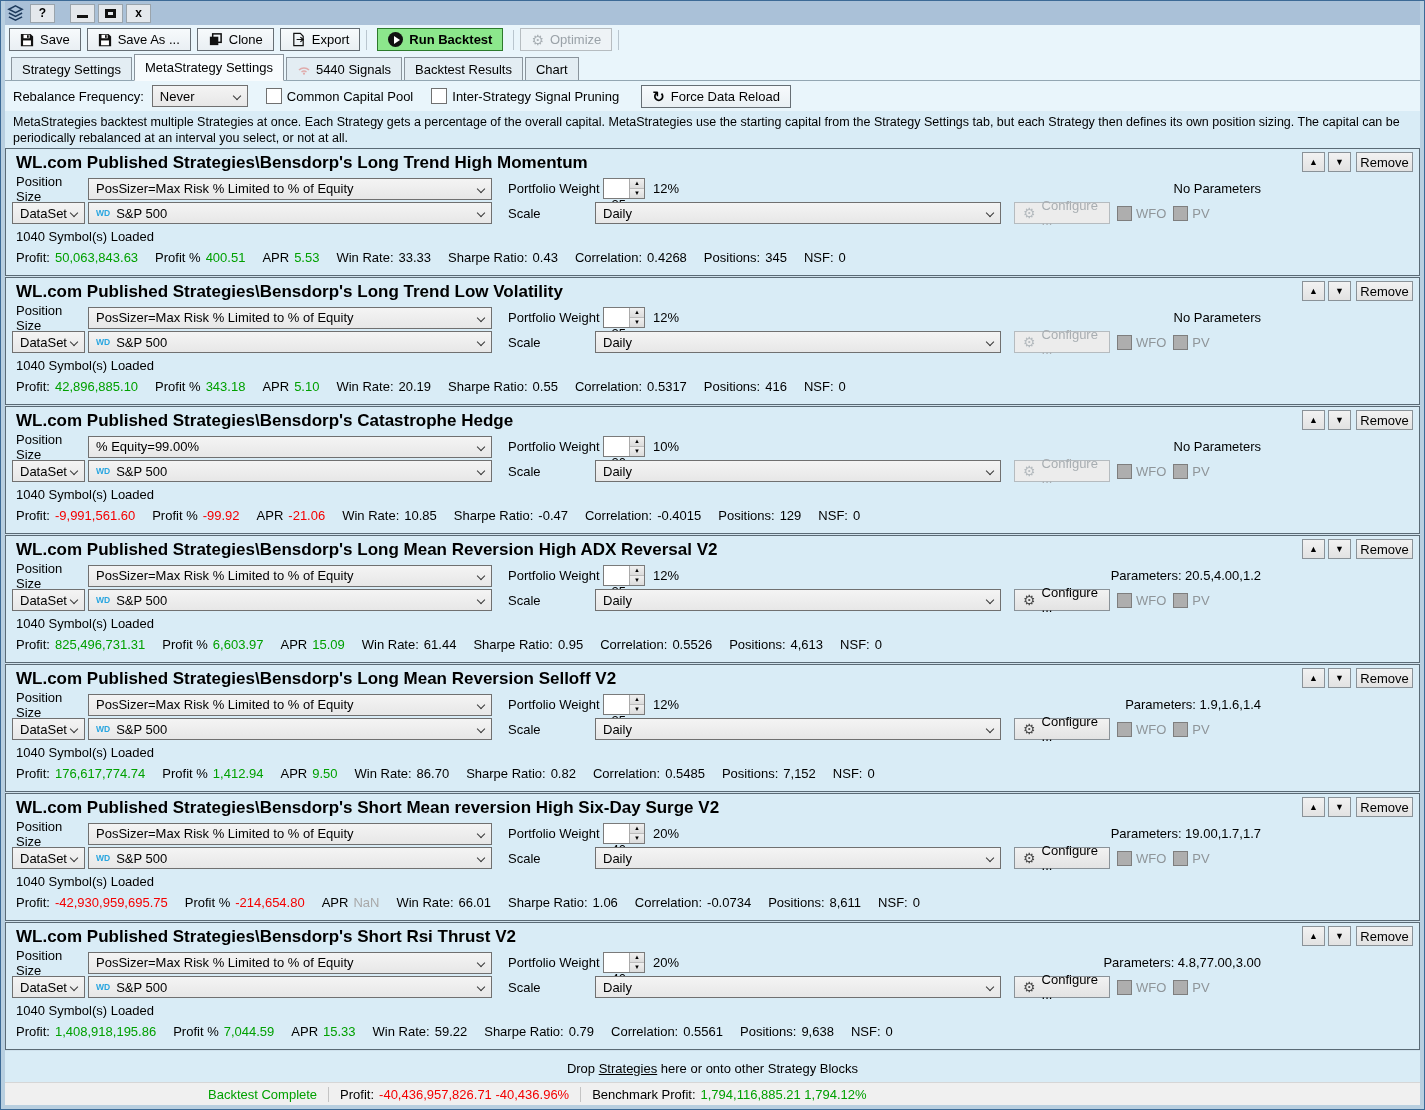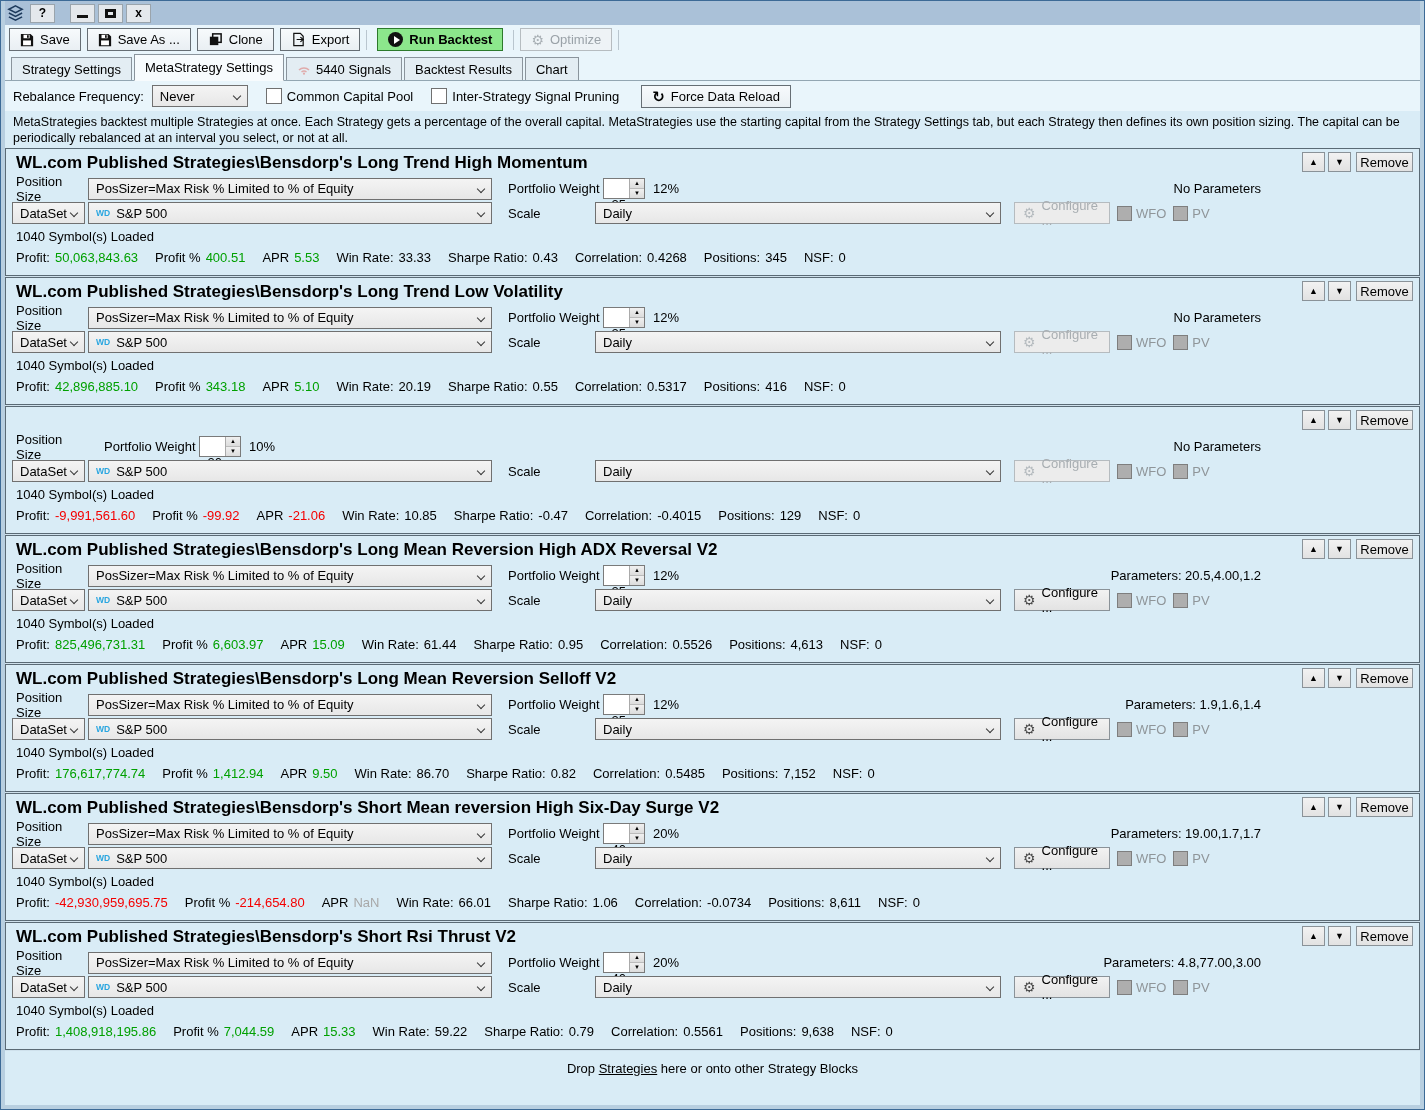--- a/index.html
+++ b/index.html
@@ -347,32 +347,37 @@
       <span class="seg"><span class="s-lbl">Win Rate:</span><span class="black">20.19</span></span>
       <span class="seg"><span class="s-lbl">Sharpe Ratio:</span><span class="black">0.55</span></span>
       <span class="seg"><span class="s-lbl">Correlation:</span><span class="black">0.5317</span></span>
       <span class="seg"><span class="s-lbl">Positions:</span><span class="black">416</span></span>
       <span class="seg"><span class="s-lbl">NSF:</span><span class="black">0</span></span>
     </div>
   </div>
 
   <div class="block">
     <div class="b-head">
+      <div class="b-title">WL.com Published Strategies\Bensdorp's Catastrophe Hedge</div>
       <div class="b-headbtns">
         <span class="sq-btn">
                 <span>▲</span>
               </span>
         <span class="sq-btn">
                 <span>▼</span>
               </span>
         <span class="rm-btn">Remove</span>
       </div>
     </div>
     <div class="rowA">
       <span class="lbl-pos">Position Size</span>
+      <span class="combo combo-main">
+              <span class="val">% Equity=99.00%</span>
+              <span class="chev"></span>
+            </span>
       <span class="lbl-pw">Portfolio Weight</span>
       <span class="spinner">
         <span class="spin-val">20</span>
         <span class="spin-btns">
                 <span>▲</span>
                 <span>▼</span>
               </span>
       </span>
       <span class="pct">10%</span>
       <span class="params">No Parameters</span>
@@ -680,14 +685,23 @@
       <span class="seg"><span class="s-lbl">Positions:</span><span class="black">9,638</span></span>
       <span class="seg"><span class="s-lbl">NSF:</span><span class="black">0</span></span>
     </div>
   </div>
 </div>
     <div class="drop">
       <span>Drop </span><u>Strategies</u><span> here or onto other Strategy Blocks</span>
     </div>
   </div>
 
+  <div class="statusbar">
+    <span class="green">Backtest Complete</span>
+    <span class="sb-sep"></span>
+    <span>Profit:</span>
+    <span class="sb-val red">-40,436,957,826.71 -40,436.96%</span>
+    <span class="sb-sep"></span>
+    <span>Benchmark Profit:</span>
+    <span class="sb-val green">1,794,116,885.21 1,794.12%</span>
+  </div>
 
 </div>
 
 </body></html>

